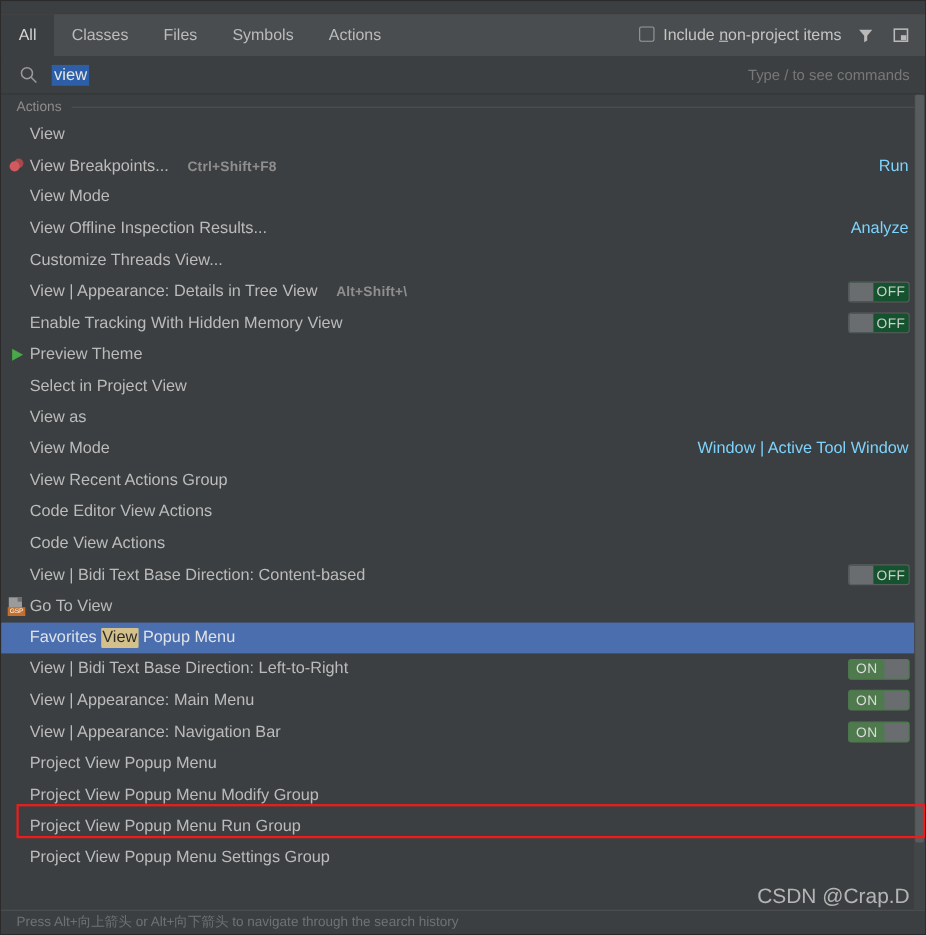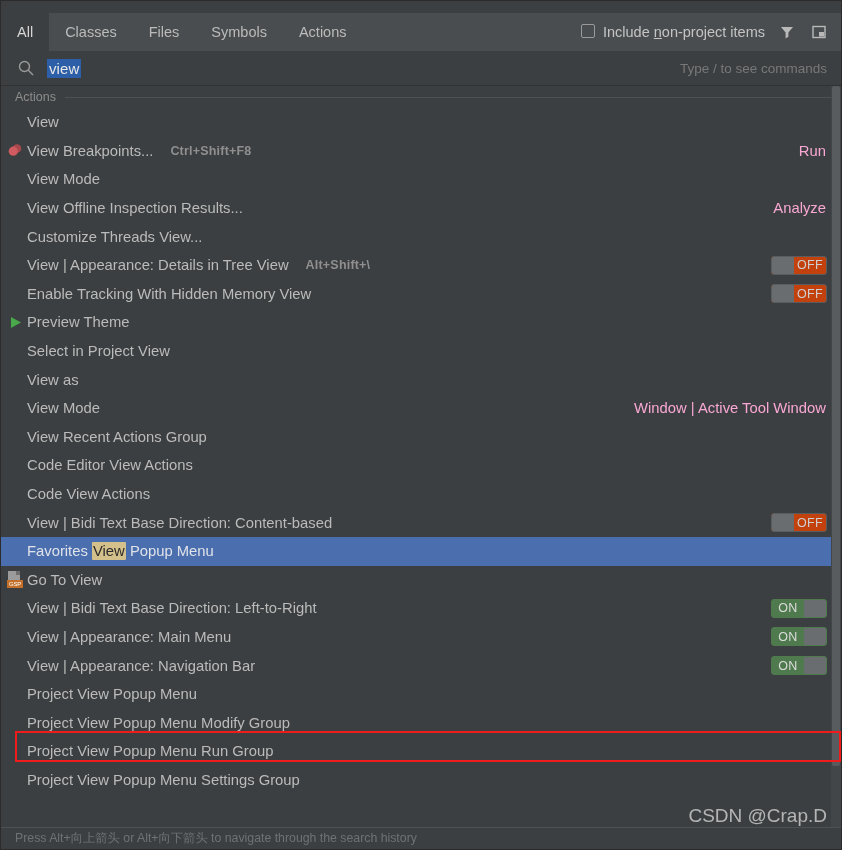--- a/index.html
+++ b/index.html
@@ -145,21 +145,21 @@
     font-size: 12.5px;
     font-weight: bold;
     color: #8f8f8f;
     margin-left: 17px;
     white-space: nowrap;
     letter-spacing: 0.2px;
   }
   .row-right {
     margin-left: auto;
     font-size: 14.8px;
-    color: #f9a8d4;
+    color: #7dd3fc;
     white-space: nowrap;
     padding-right: 1px;
   }
   .hl {
     background: #d4c08a;
     color: #2b2b2b;
     padding: 1px 1px;
     border-radius: 1px;
   }
 
@@ -176,21 +176,21 @@
     cursor: pointer;
   }
   .toggle .knob { width: 22px; background: #6a6d6f; }
   .toggle .lbl {
     flex: 1 1 auto;
     display: flex; align-items: center; justify-content: center;
     font-size: 12.5px;
     color: #cfcfcf;
     letter-spacing: 0.4px;
   }
-  .toggle.off { background: #c2410c; }
+  .toggle.off { background: #14532d; }
   .toggle.off .knob { order: 0; }
   .toggle.on { background: #4e7a4e; border-color: #4e7a4e; }
   .toggle.on .knob { order: 2; background: #6a6d6f; }
   .toggle.on .lbl { order: 1; color: #dcdcdc; }
 
   
   .redbox {
     position: absolute;
     left: 14px; top: 645px;
     width: 826px; height: 31px;
@@ -399,34 +399,34 @@
           <span class="row-label">Code View Actions</span>
         </div>
         <div class="row">
           <span class="row-icon"></span>
           <span class="row-label">View | Bidi Text Base Direction: Content-based</span>
           <span class="toggle off">
             <span class="knob"></span>
             <span class="lbl">OFF</span>
           </span>
         </div>
-        <div class="row selected">
-          <span class="row-icon"></span>
-          <span class="row-label"><span>Favorites </span><span class="hl">View</span><span> Popup Menu</span></span>
-        </div>
         <div class="row">
           <span class="row-icon">
             <span class="gsp">
               <span class="page"></span>
               <span class="corner"></span>
               <span class="tag">GSP</span>
             </span>
           </span>
           <span class="row-label">Go To View</span>
         </div>
+        <div class="row selected">
+          <span class="row-icon"></span>
+          <span class="row-label"><span>Favorites </span><span class="hl">View</span><span> Popup Menu</span></span>
+        </div>
         <div class="row">
           <span class="row-icon"></span>
           <span class="row-label">View | Bidi Text Base Direction: Left-to-Right</span>
           <span class="toggle on">
             <span class="knob"></span>
             <span class="lbl">ON</span>
           </span>
         </div>
         <div class="row">
           <span class="row-icon"></span>

